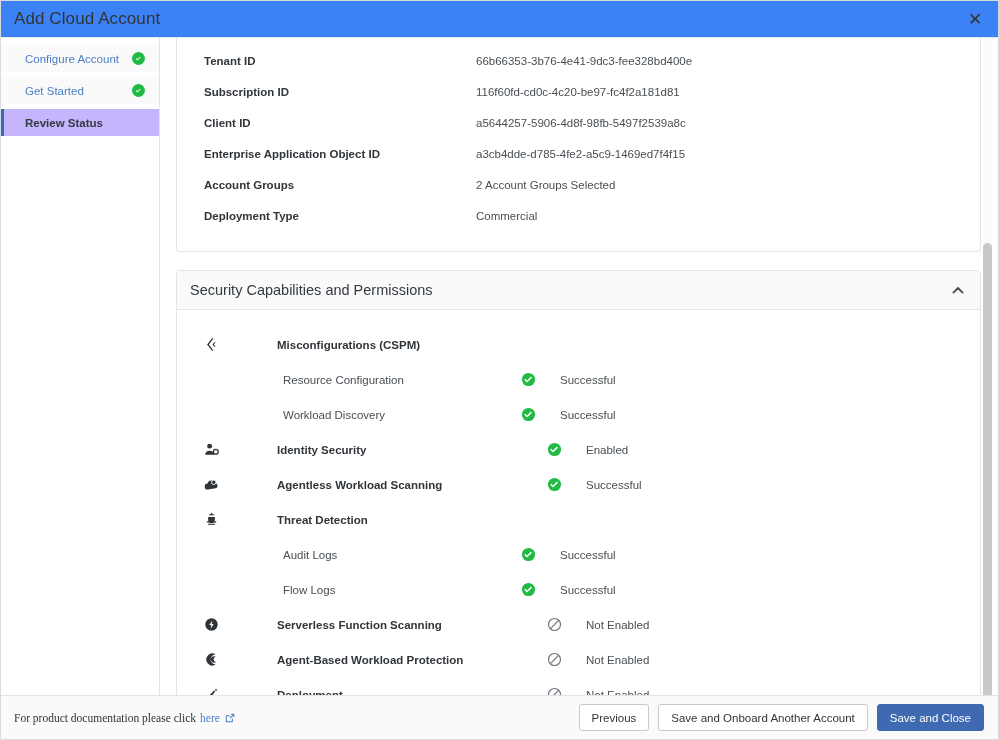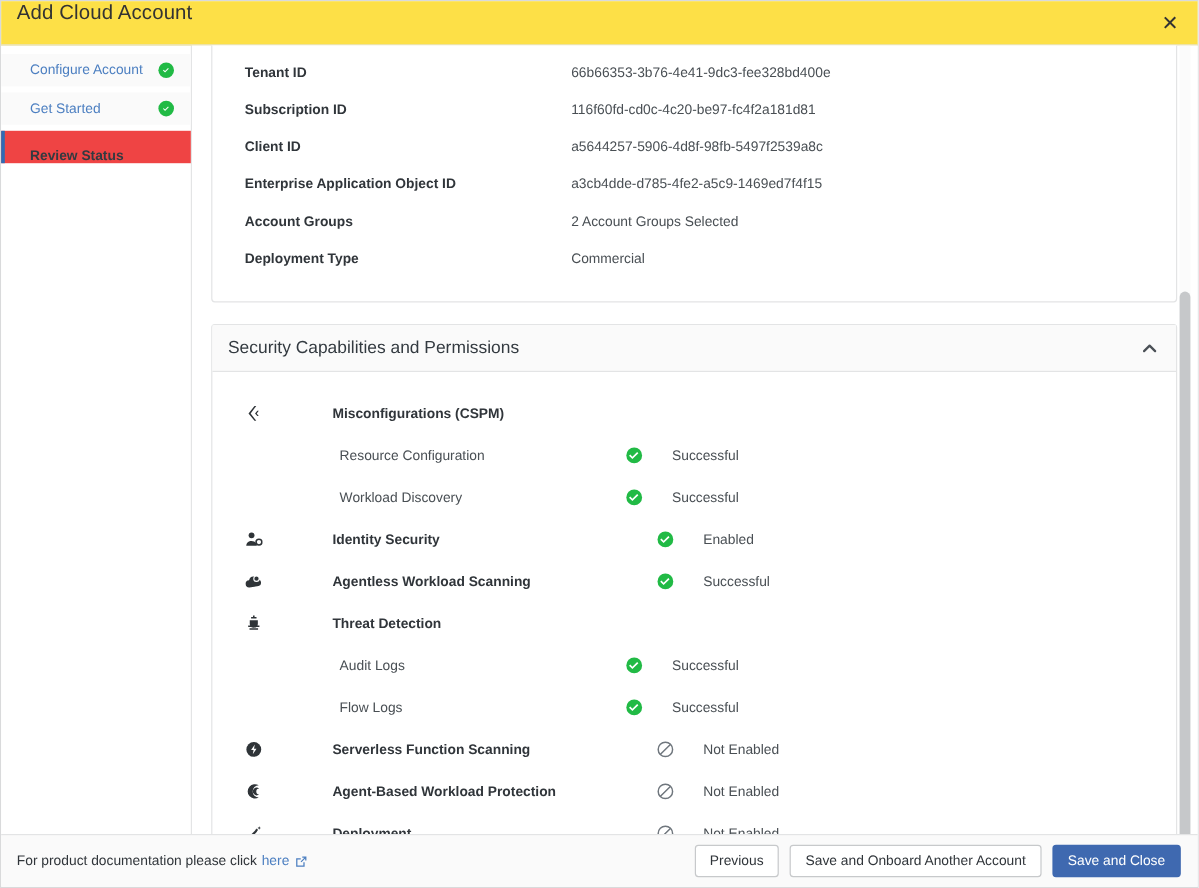--- a/index.html
+++ b/index.html
@@ -13,23 +13,23 @@
     position: relative;
     width: 999px; height: 740px;
     background: #ffffff;
     display: flex; flex-direction: column;
     border: 1px solid #d9dadb;
   }
 
   
   .titlebar {
     height: 37px; min-height: 37px;
-    background: #fde047;
+    background: #3b82f6;
     border-bottom: 1px solid #e3e4e5;
-    display: flex; align-items: flex-start;
+    display: flex; align-items: center;
     position: relative;
   }
   .titlebar .title {
     font-size: 17px; color: #333333;
     margin-left: 13px; letter-spacing: .1px;
   }
   .close-btn {
     position: absolute; right: 8px; top: 3px;
     width: 30px; height: 30px;
     display: flex; align-items: center; justify-content: center;
@@ -53,25 +53,24 @@
     padding-left: 21px; padding-right: 14px;
     font-size: 11.5px;
     color: #4c7fc1;
     background: #fafafa;
     border-left: 3px solid transparent;
     cursor: pointer;
     position: relative;
   }
   .side-item .sname { flex: 1; }
   .side-item.active {
-    background: #ef4444;
+    background: #c4b5fd;
     border-left: 3px solid #2f6cb5;
     color: #333a40;
     font-weight: 600;
-    align-items: flex-end;
   }
   .side-item:first-child { margin-top: 7px; }
   .side-item + .side-item { margin-top: 5px; }
   .chk {
     width: 13px; height: 13px; border-radius: 50%;
     background: #21ba45;
     display: inline-flex; align-items: center; justify-content: center;
   }
   .chk svg { width: 9px; height: 9px; display:block; }
 
@@ -162,21 +161,21 @@
   }
 
   
   .footer {
     height: 44px; min-height: 44px;
     background: #fafafa;
     border-top: 1px solid #e3e4e5;
     display: flex; align-items: center;
     padding: 0 14px 0 13px;
   }
-  .foot-note { font-size: 11.5px; color: #30353a; display: flex; align-items: flex-start; gap: 4px; }
+  .foot-note { font-size: 11.5px; color: #30353a; display: flex; align-items: flex-start; gap: 4px; font-family: Liberation Serif, serif; }
   .foot-link { color: #4c7fc1; cursor: pointer; text-decoration: none; }
   .ext-icon { width: 12px; height: 12px; color: #4c7fc1; display:block; }
   .foot-spacer { flex: 1; }
   .btn {
     height: 27px;
     border-radius: 3px;
     border: 1px solid #c7c9cb;
     background: #ffffff;
     color: #30353a;
     font-size: 11.5px;

